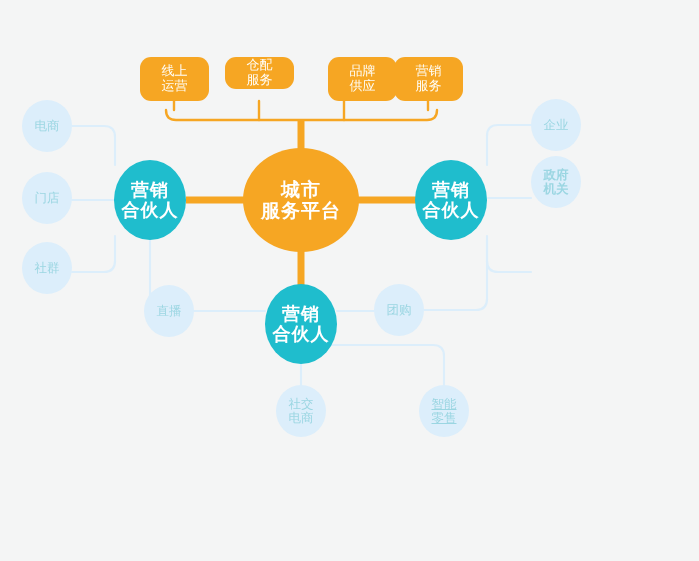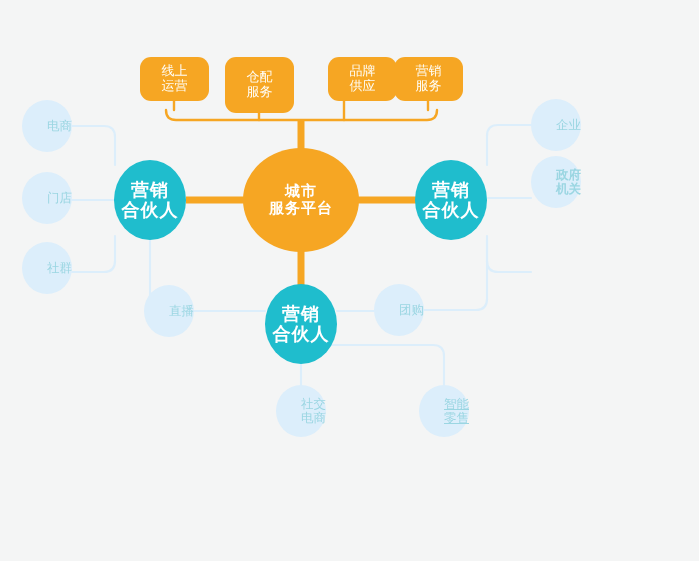--- a/index.html
+++ b/index.html
@@ -15,21 +15,21 @@
   .node{position:absolute;display:flex;align-items:center;justify-content:center;
         text-align:center;box-sizing:border-box;}
   .node .lines{display:block;line-height:1.12;}
 
   
   .hub{
     border-radius:50%;
     background:#F6A623;
     color:#ffffff;
     font-weight:bold;
-    font-size:15px;
+    font-size:19px;
     letter-spacing:1px;
     z-index:4;
   }
 
   
   .partner{
     border-radius:50%;
     background:#1FBDCD;
     color:#ffffff;
     font-weight:bold;
@@ -49,21 +49,20 @@
   }
 
   
   .leaf{
     border-radius:50%;
     background:#DCEEFB;
     color:#9BD6E2;
     font-size:12.5px;
     line-height:1.2;
     z-index:3;
-    justify-content:flex-end;
   }
 </style>
 </head>
 <body>
 
 <div id="canvas">
 
   <svg id="wires" viewBox="0 0 699 561" xmlns="http://www.w3.org/2000/svg">
 
     <g fill="none" stroke="#DCEEFB" stroke-width="2.2" stroke-linecap="round">
@@ -103,21 +102,21 @@
     <path d="M 301 250 V 290" stroke="#F6A623" stroke-width="7" fill="none"></path>
   </svg>
 
   <div class="node svc" style="left:140px;top:57px;width:69px;height:44px;">
     <span class="lines">
       <span>线上</span><br>
       <span>运营</span>
     </span>
   </div>
 
-  <div class="node svc" style="left:225px;top:57px;width:69px;height:56px;">
+  <div class="node svc" style="left:225px;top:57px;width:69px;height:32px;">
     <span class="lines">
       <span>仓配</span><br>
       <span>服务</span>
     </span>
   </div>
 
   <div class="node svc" style="left:328px;top:57px;width:69px;height:44px;">
     <span class="lines">
       <span>品牌</span><br>
       <span>供应</span>

